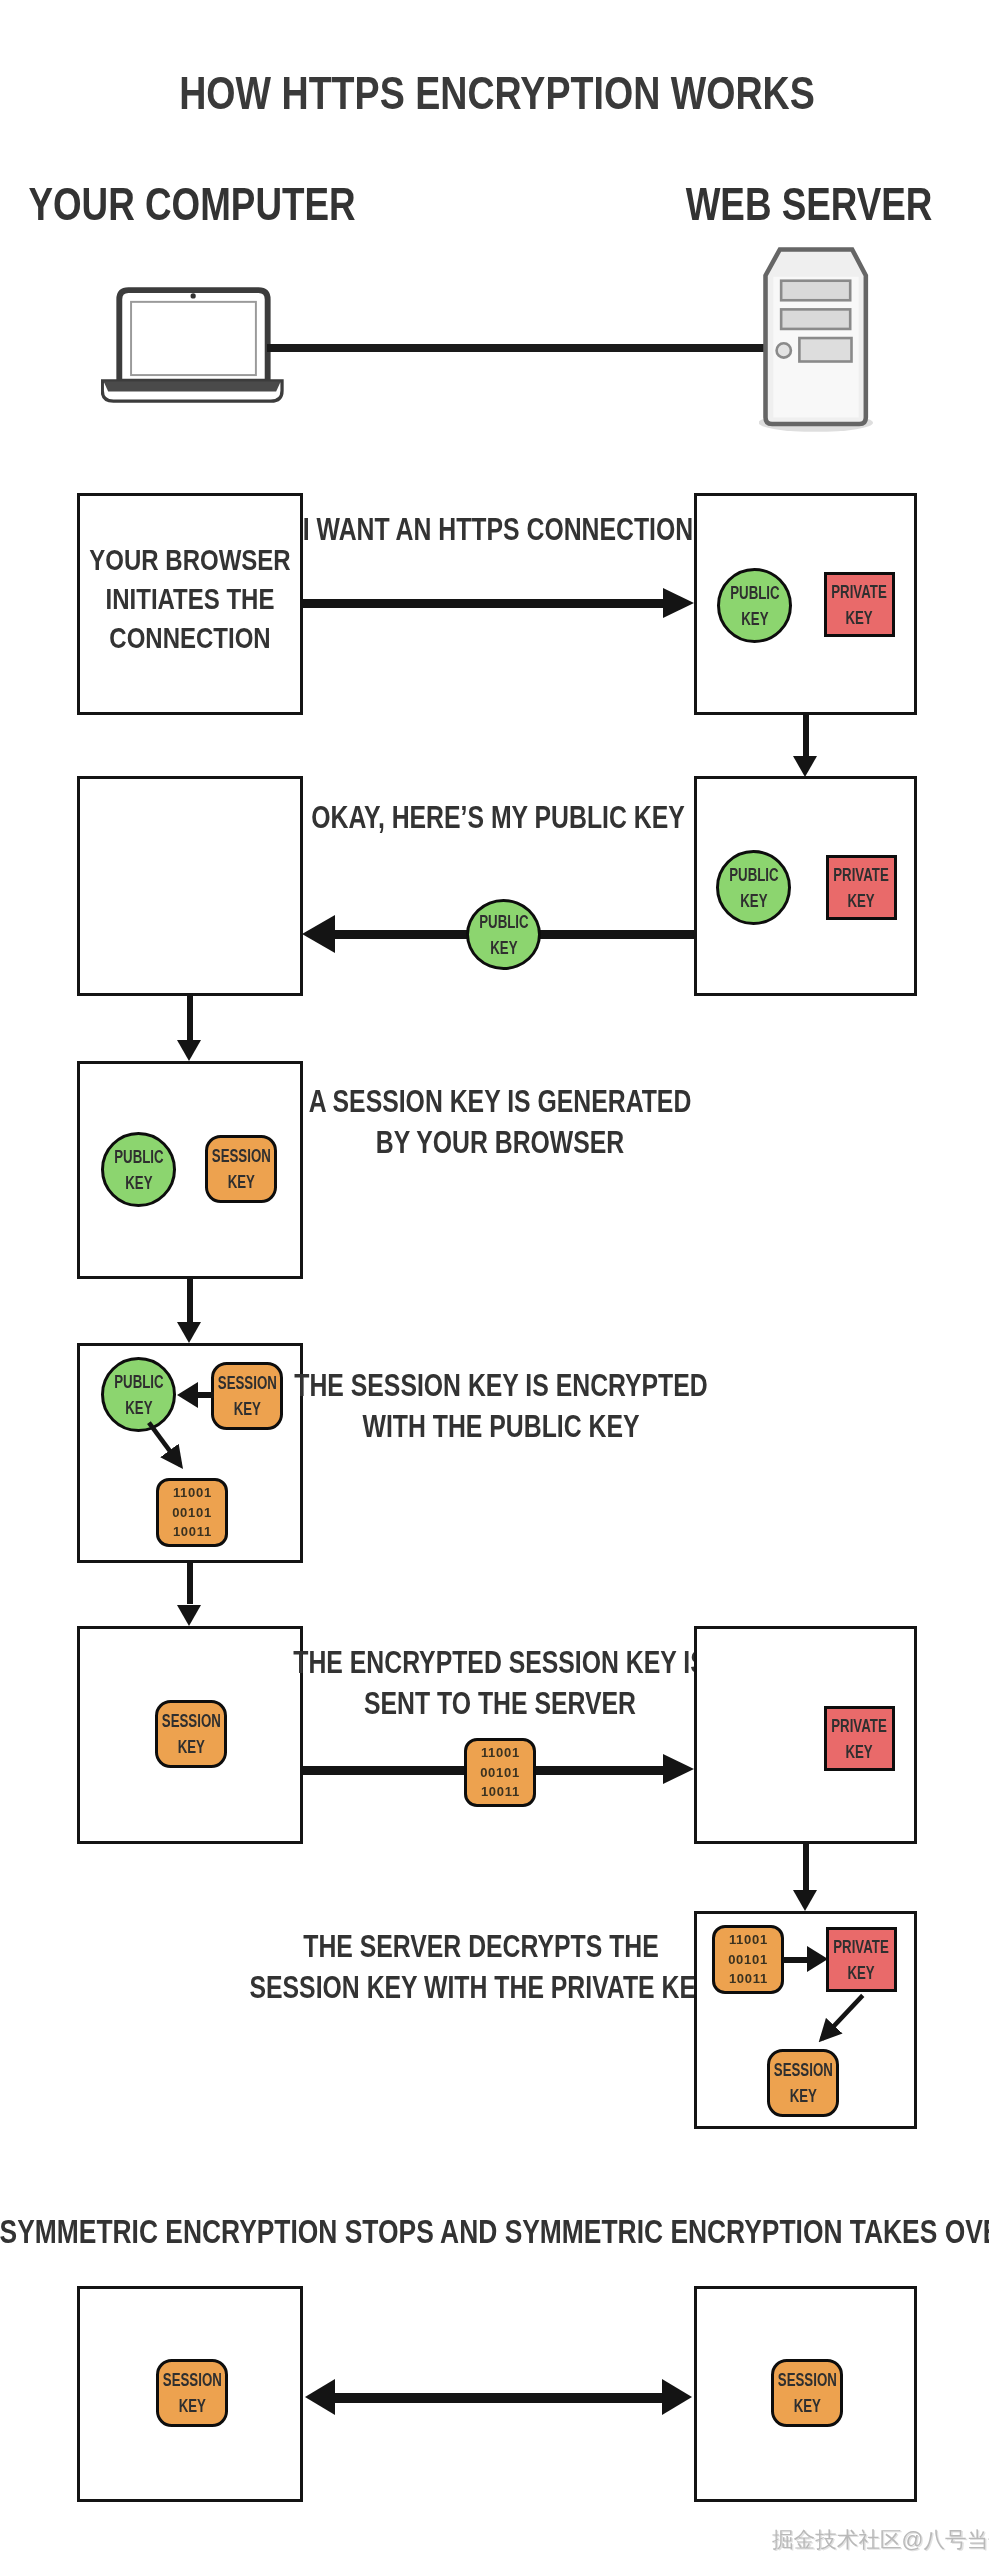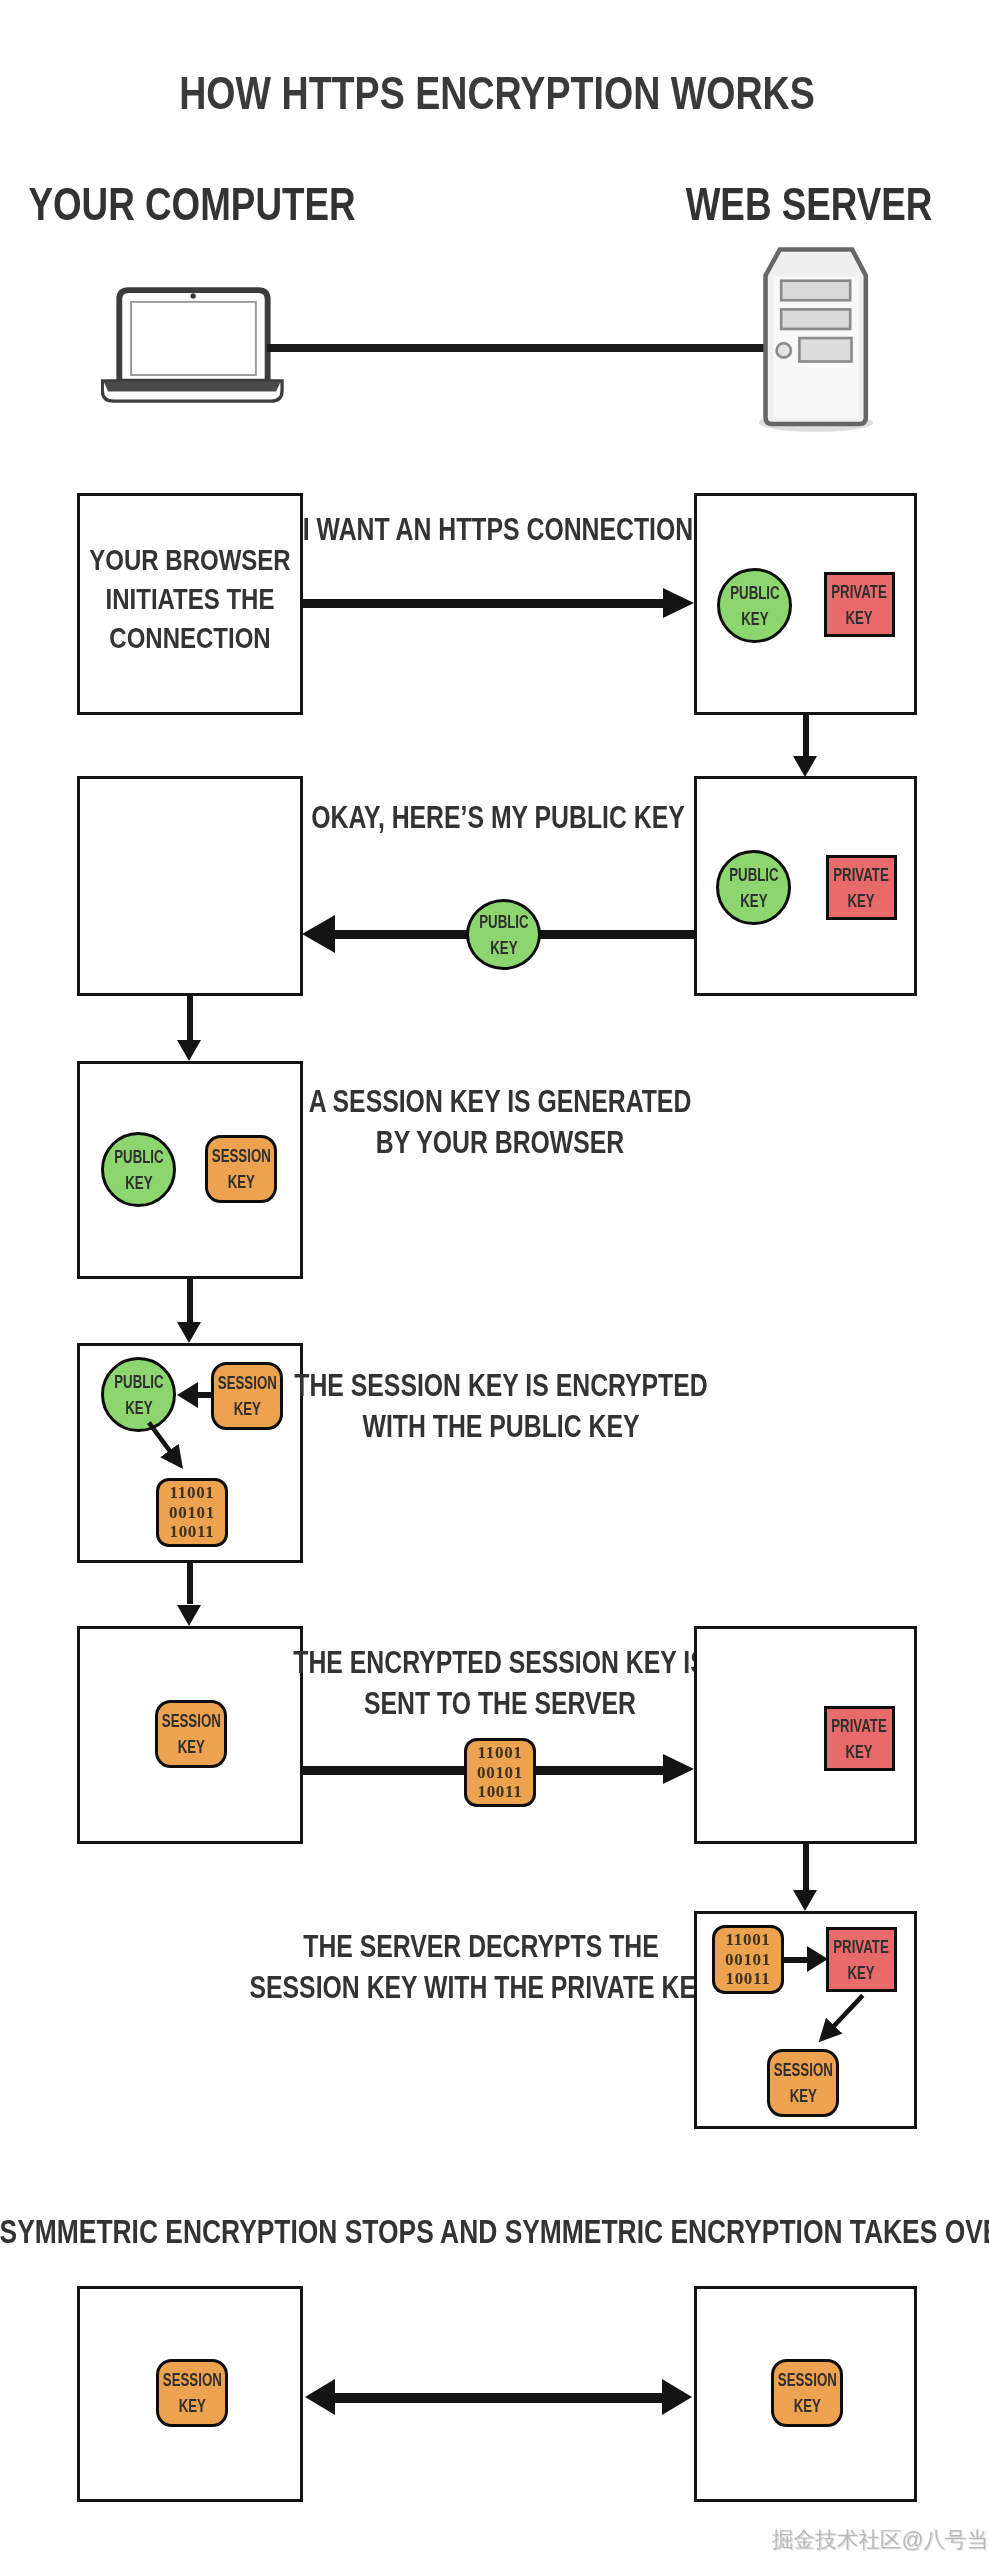--- a/index.html
+++ b/index.html
@@ -42,22 +42,22 @@
   
   .badge{position:absolute;box-sizing:border-box;border:3.3px solid #0d0d0d;
          display:flex;align-items:center;justify-content:center;}
   .blabel{font-weight:700;font-size:17.7px;line-height:26px;color:var(--badge-text,#2f2f2f);
           text-align:center;transform:scaleX(0.75);white-space:nowrap;}
   .kc{width:75px;height:75px;border-radius:50%;background:var(--public-key,#8CD56F);}
   .kc-wide{width:75px;height:71px;border-radius:50%;}
   .kr-red{width:71px;height:65px;background:var(--private-key,#E96A6A);}
   .kr-orange{width:72px;height:68px;border-radius:15.7px;background:var(--session-key,#EDA24F);}
   .cipher{width:72px;height:69px;border-radius:13px;background:var(--session-key,#EDA24F);}
-  .cipher .blabel{font-family:Liberation Serif, serif;font-size:17px;line-height:19.6px;
-                  color:var(--cipher-text,#3b3220);transform:none;letter-spacing:0.7px;}
+  .cipher .blabel{font-family:Liberation Sans, sans-serif;font-size:13px;line-height:19.6px;
+                  color:var(--cipher-text,#3b3220);transform:none;letter-spacing:0.7px;text-align:right;}
 
   
   .hline{position:absolute;height:9.2px;background:var(--outline,#141414);}
   .vline{position:absolute;width:5.9px;background:var(--outline,#141414);}
   .tri{position:absolute;width:0;height:0;}
   .tri-right{border-top:15.7px solid transparent;border-bottom:15.7px solid transparent;
              border-left:31px solid var(--outline,#141414);}
   .tri-left{border-top:19.6px solid transparent;border-bottom:19.6px solid transparent;
             border-right:33px solid var(--outline,#141414);}
   .tri-down{border-left:12.4px solid transparent;border-right:12.4px solid transparent;

